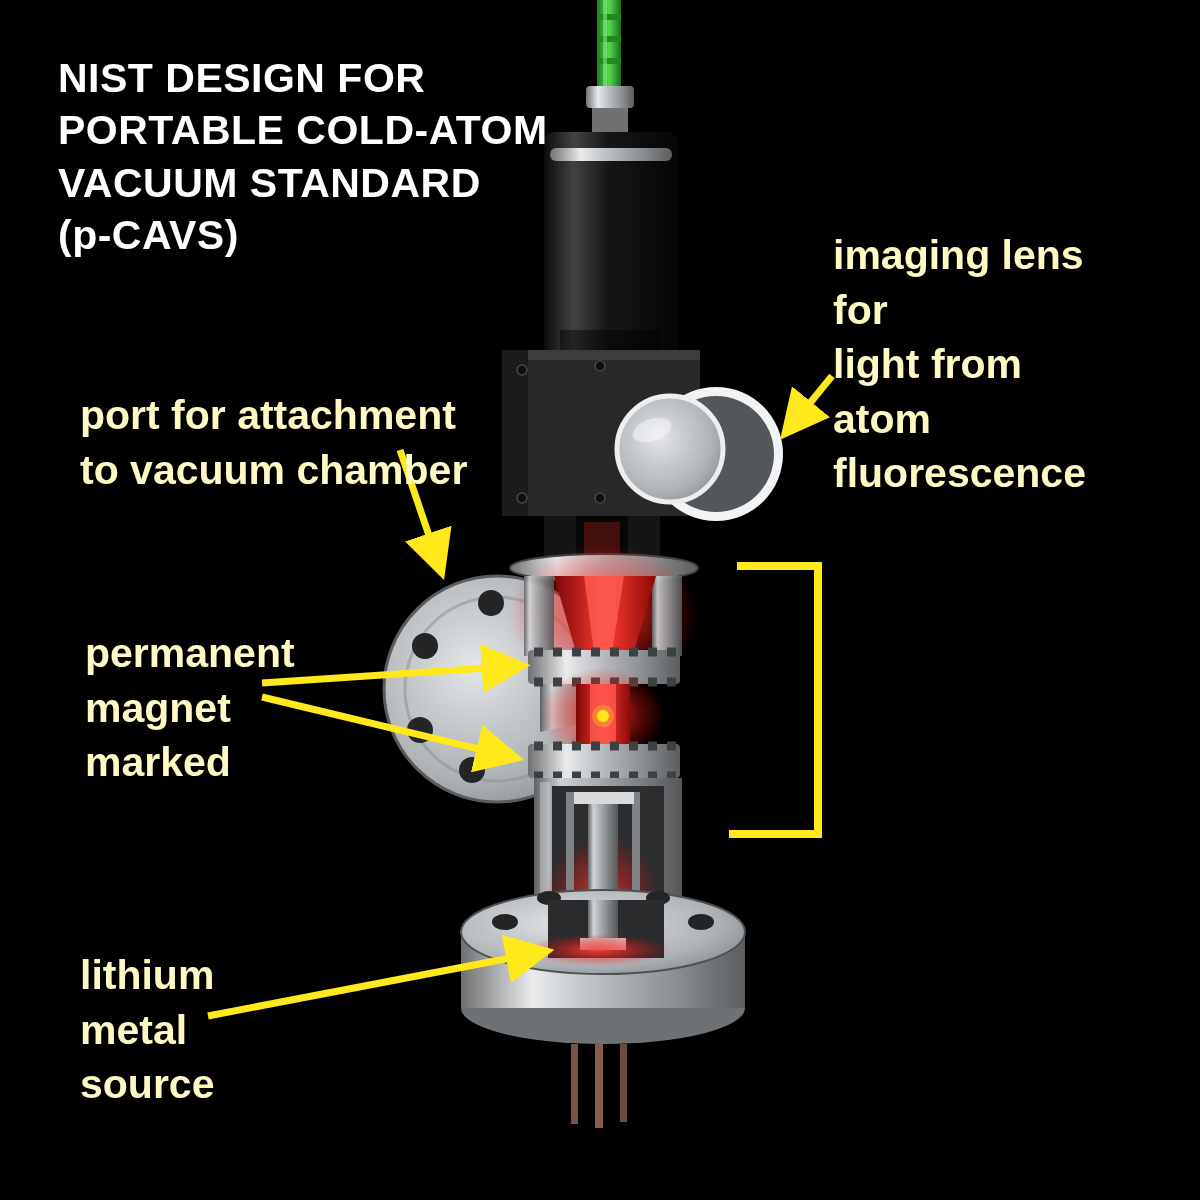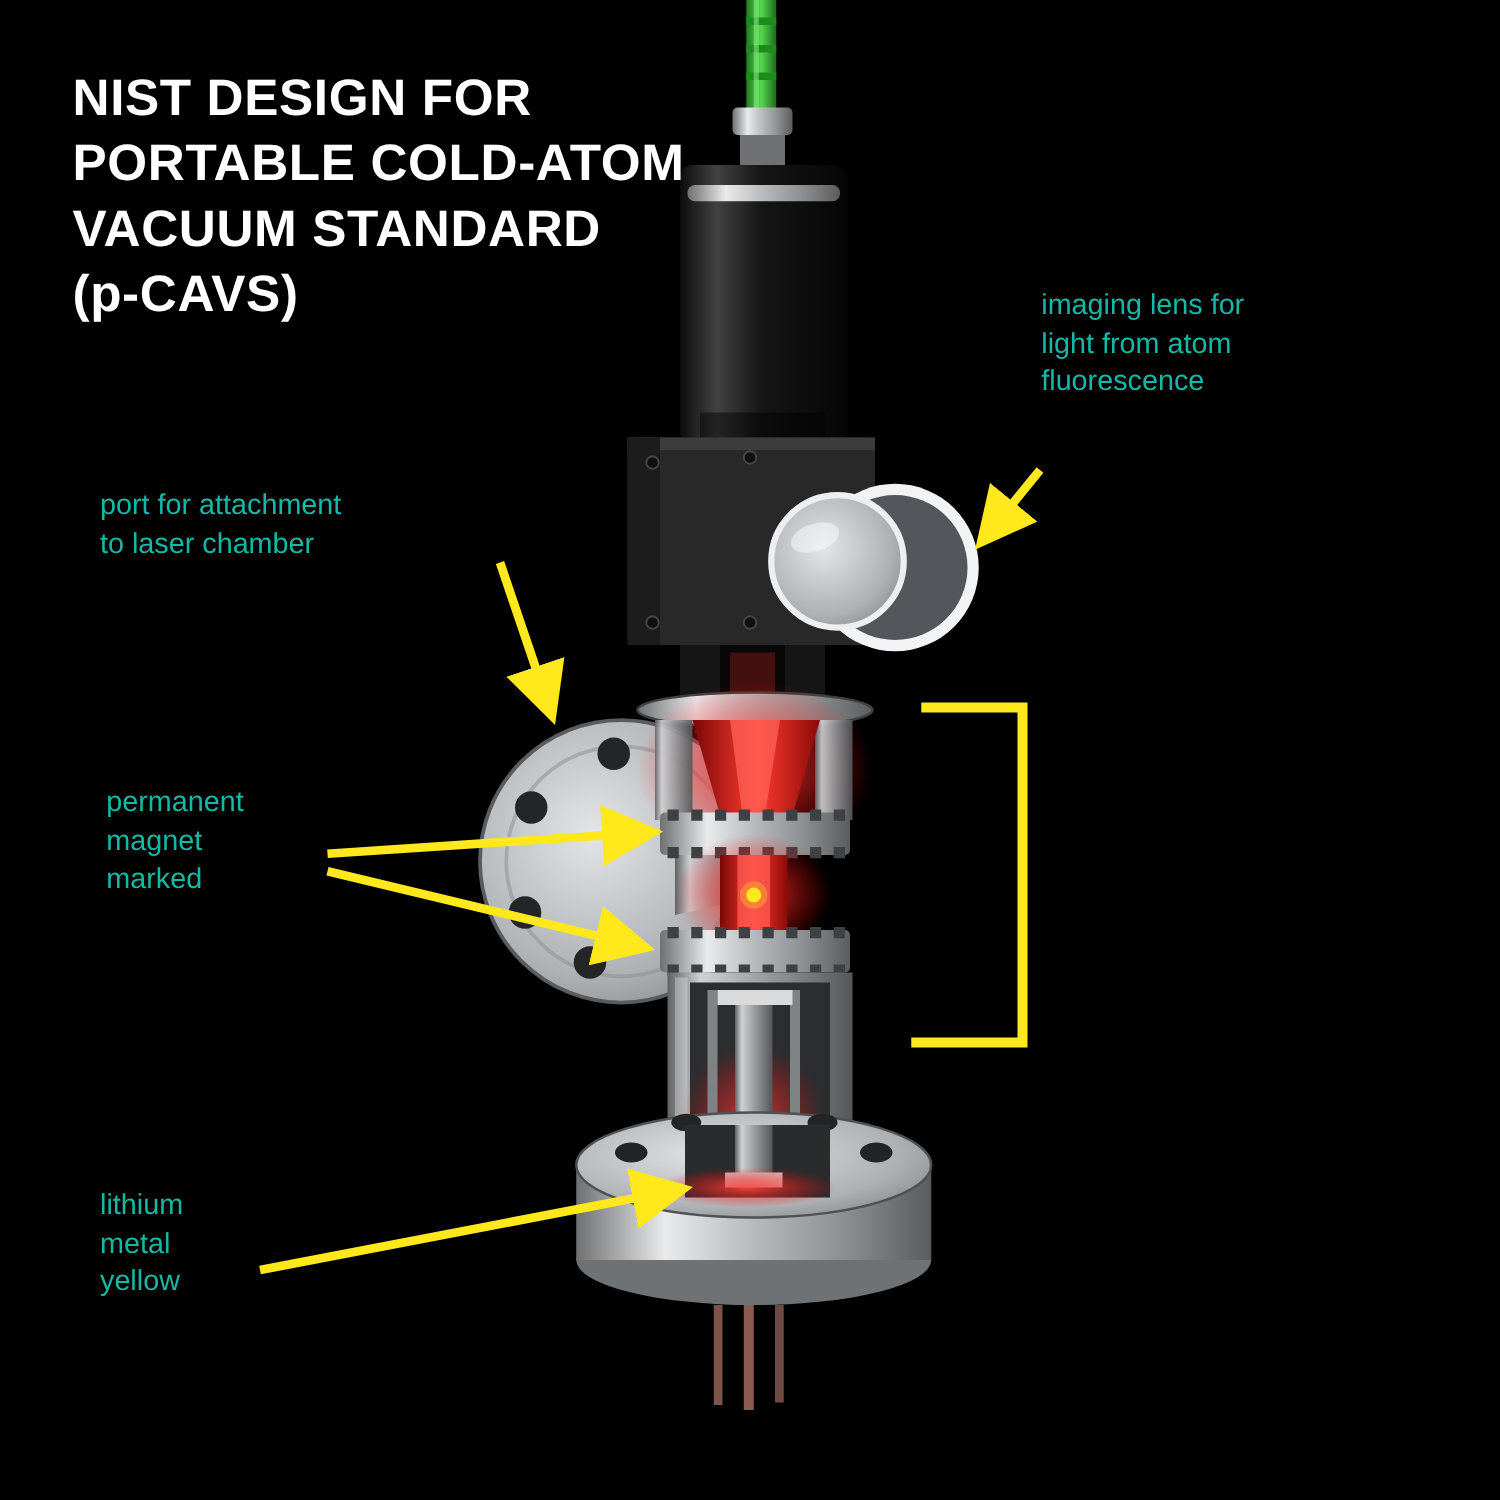--- a/index.html
+++ b/index.html
@@ -17,25 +17,25 @@
     height: 1200px;
     background: #000000;
   }
   svg.apparatus {
     position: absolute;
     left: 0; top: 0;
     width: 1200px; height: 1200px;
   }
   .label {
     position: absolute;
-    color: #14b8a6;
-    font-size: 23px;
+    color: #fef9c3;
+    font-size: 41px;
     line-height: 1.33;
     white-space: pre-line;
-    font-weight: 400;
+    font-weight: 700;
   }
   .title {
     position: absolute;
     left: 58px; top: 52px;
     color: #ffffff;
     font-size: 41px;
     font-weight: 700;
     line-height: 1.28;
     white-space: pre-line;
     letter-spacing: 0.5px;
@@ -221,21 +221,21 @@
 
   <div class="title">NIST DESIGN FOR
 PORTABLE COLD-ATOM
 VACUUM STANDARD
 (p-CAVS)</div>
 
   <div class="label lbl-imaging">imaging lens for
 light from atom
 fluorescence</div>
   <div class="label lbl-port">port for attachment
-to laser chamber</div>
+to vacuum chamber</div>
   <div class="label lbl-magnet">permanent
 magnet
 marked</div>
   <div class="label lbl-lithium">lithium
 metal
-yellow</div>
+source</div>
 
 </div>
 
 </body></html>

